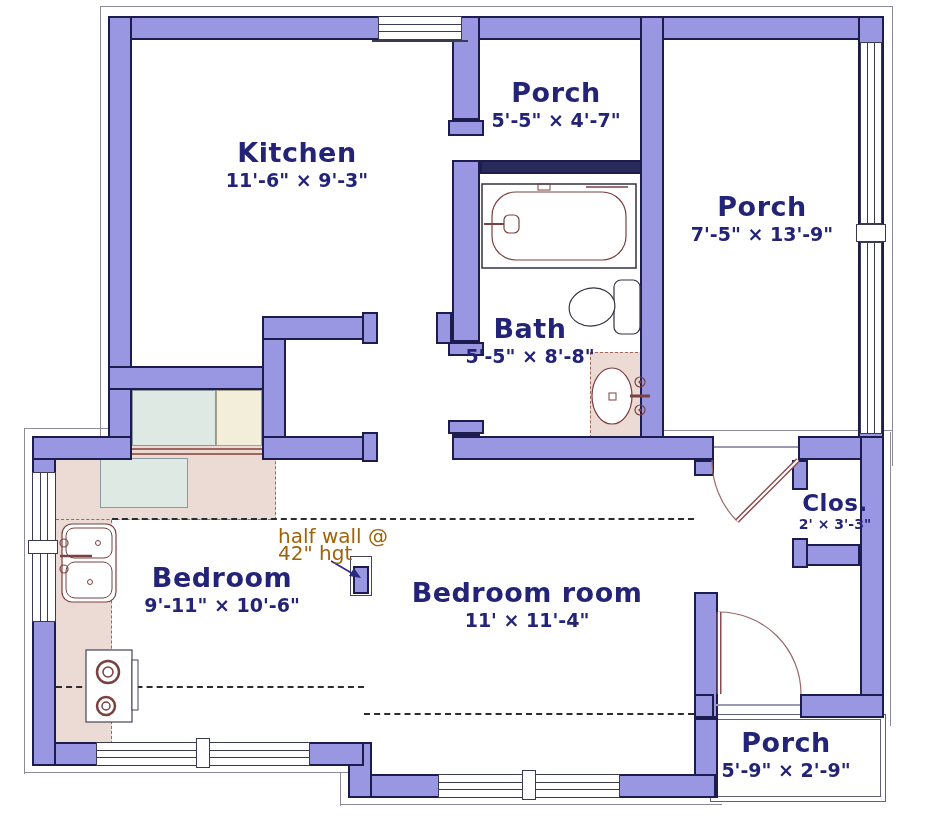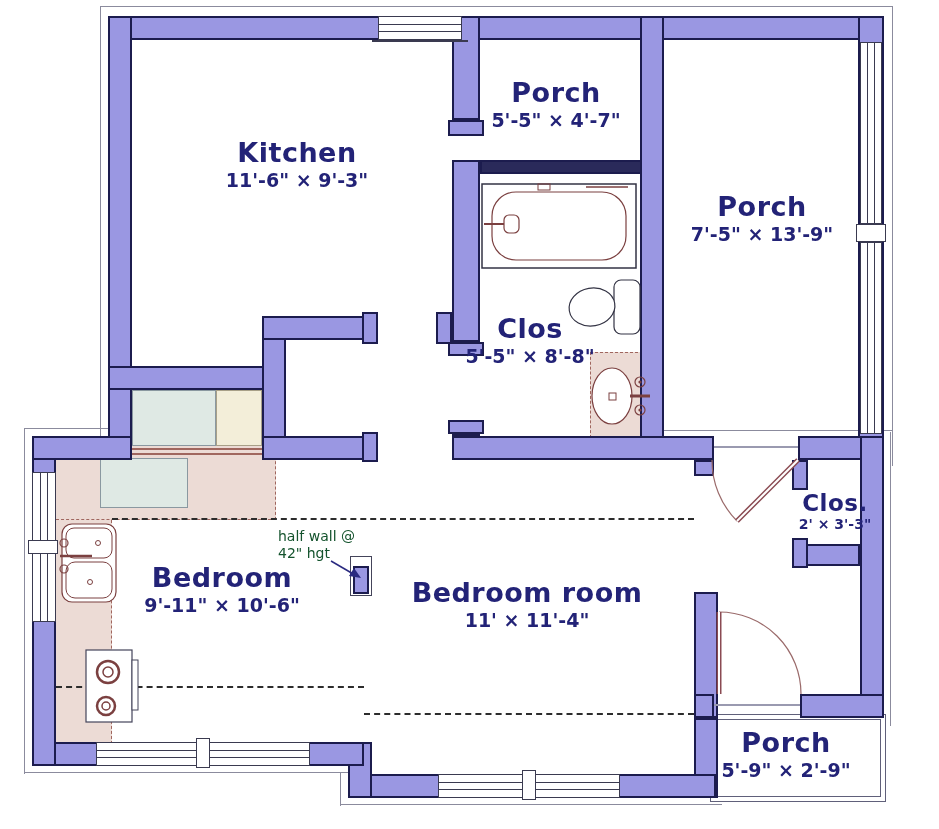--- a/index.html
+++ b/index.html
@@ -33,21 +33,21 @@
   #fixtures{position:absolute;left:0;top:0;z-index:5;pointer-events:none;}
   .room-label{
     position:absolute;transform:translateX(-50%);text-align:center;z-index:6;
     color:var(--label_text,#232377);font-weight:bold;white-space:nowrap;
   }
   .room-name{font-size:27px;line-height:30px;letter-spacing:0.5px;}
   .room-dims{font-size:19px;line-height:24px;}
   .room-label.small .room-name{font-size:23px;line-height:23px;}
   .room-label.small .room-dims{font-size:14px;line-height:19px;}
   .note{
-    position:absolute;z-index:6;color:#14532d;font-size:14px;line-height:17px;
+    position:absolute;z-index:6;color:#a16207;font-size:20px;line-height:17px;
     font-weight:normal;white-space:nowrap;
   }
 </style>
 </head>
 <body>
 
 <div id="plan">
 
   <div class="siding" style="left:100px;top:6px;width:792px;height:1px"></div>
   <div class="siding" style="left:100px;top:6px;width:1px;height:458px"></div>
@@ -197,21 +197,21 @@
   </div>
   <div class="room-label" style="left:556px;top:78px">
     <div class="room-name">Porch</div>
     <div class="room-dims">5'-5" × 4'-7"</div>
   </div>
   <div class="room-label" style="left:762px;top:192px">
     <div class="room-name">Porch</div>
     <div class="room-dims">7'-5" × 13'-9"</div>
   </div>
   <div class="room-label" style="left:530px;top:314px">
-    <div class="room-name">Clos</div>
+    <div class="room-name">Bath</div>
     <div class="room-dims">5'-5" × 8'-8"</div>
   </div>
   <div class="room-label" style="left:222px;top:563px">
     <div class="room-name">Bedroom</div>
     <div class="room-dims">9'-11" × 10'-6"</div>
   </div>
   <div class="room-label" style="left:527px;top:578px">
     <div class="room-name">Bedroom room</div>
     <div class="room-dims">11' × 11'-4"</div>
   </div>

